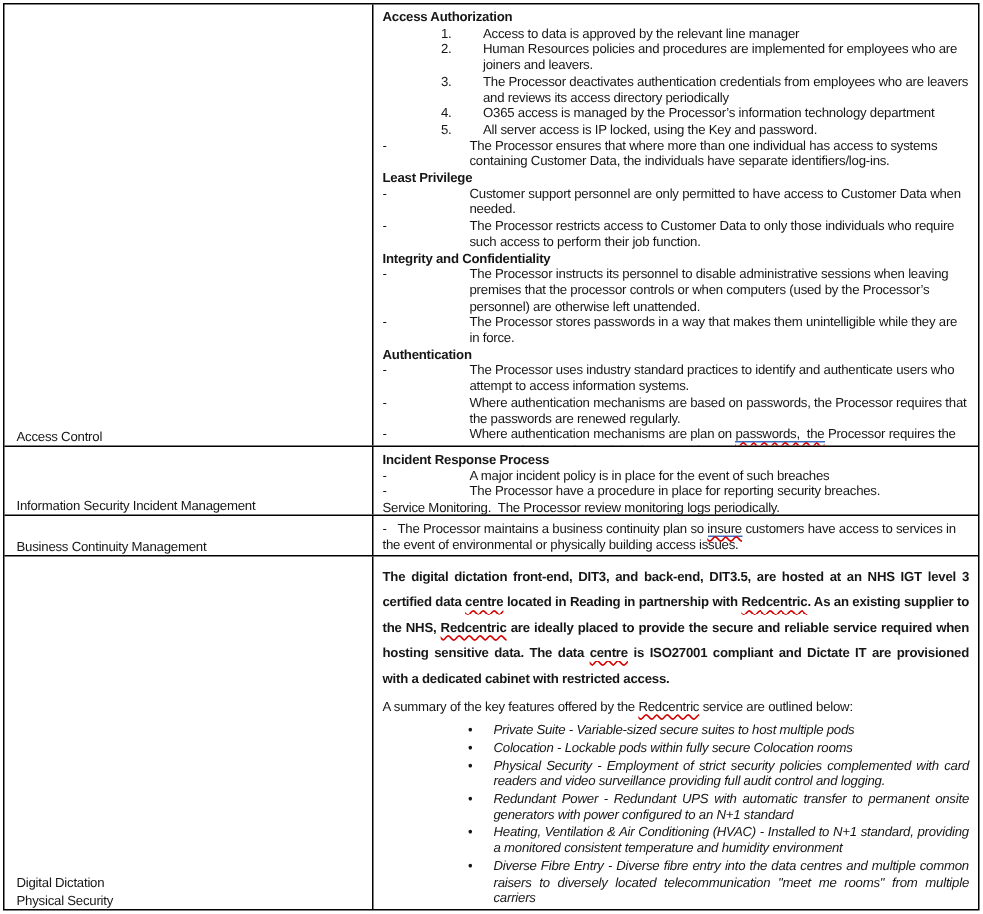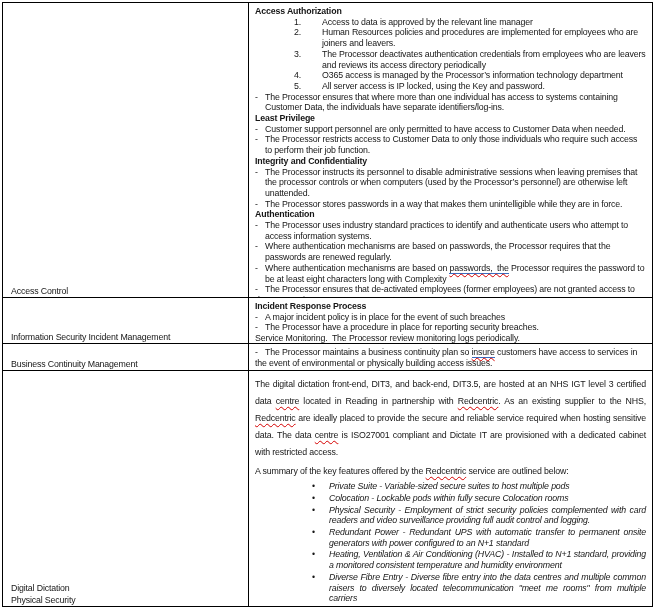--- a/index.html
+++ b/index.html
@@ -34,27 +34,27 @@
     overflow:hidden;
   }
   .row-r4 .cell-right { padding-top:5px; }
 
   .t-heading { font-weight:bold; }
 
   .t-num { display:flex; }
   .num-label { flex:none; width:28px; margin-left:39px; }
   .num-text { flex:1; }
 
-  .t-dash { display:flex; }
+  .t-dash { display:flex;gap:48px; }
   .dash-marker { flex:none; width:10px; }
   .dash-marker::before { content:"-"; }
   .t-dash.flat { display:block; }
   .t-dash.flat .dash-marker { display:inline-block; width:10px; }
 
-  .t-para.spaced { line-height:16.9px; margin-bottom:5px; }
+  .t-para.spaced { line-height:16.9px; margin-bottom:5px;font-weight:bold; }
   .t-para.gap { margin-bottom:5px; }
 
   .t-b1 { display:flex; margin-bottom:1px; }
   .b1-marker { flex:none; width:47px; padding-left:3px; }
   .b1-marker::before { content:"\2022"; }
   .b1-text { flex:1; }
 
   .t-b2 { display:flex; margin-left:57px; margin-bottom:1px; }
   .b2-marker { flex:none; width:17px; }
   .b2-marker::before { content:"\2022"; }
@@ -128,21 +128,21 @@
         <div class="t-dash">
           <span class="dash-marker"></span>
           <span class="dash-text"><span class="seg">The Processor uses industry standard practices to identify and authenticate users who attempt to access information systems.</span></span>
         </div>
         <div class="t-dash">
           <span class="dash-marker"></span>
           <span class="dash-text"><span class="seg">Where authentication mechanisms are based on passwords, the Processor requires that the passwords are renewed regularly.</span></span>
         </div>
         <div class="t-dash">
           <span class="dash-marker"></span>
-          <span class="dash-text"><span class="seg">Where authentication mechanisms are based on </span><span class="seg seg-sp seg-gr">passwords,&nbsp; the</span><span class="seg"> Processor requires the password to be at least eight characters long with Complexity</span></span>
+          <span class="dash-text"><span class="seg">Where authentication mechanisms are plan on </span><span class="seg seg-sp seg-gr">passwords,&nbsp; the</span><span class="seg"> Processor requires the password to be at least eight characters long with Complexity</span></span>
         </div>
         <div class="t-dash flat"><span class="dash-marker"></span><span class="dash-text"><span class="seg">The Processor ensures that de-activated employees (former employees) are not granted access to data or premises.</span></span></div>
       </div>
     </div>
     <div class="row row-r2">
       <div class="cell-left">
         <div class="label-line">Information Security Incident Management</div>
       </div>
       <div class="cell-right">
         <div class="t-heading">Incident Response Process</div>

